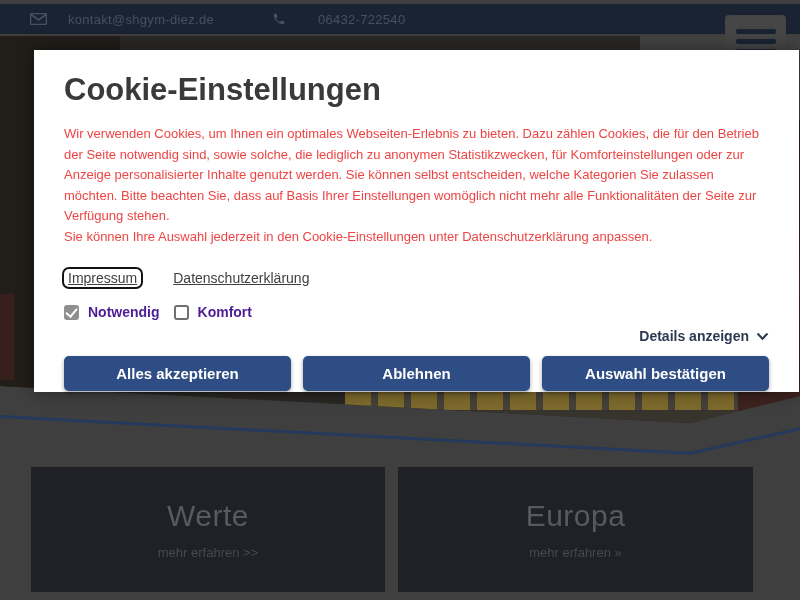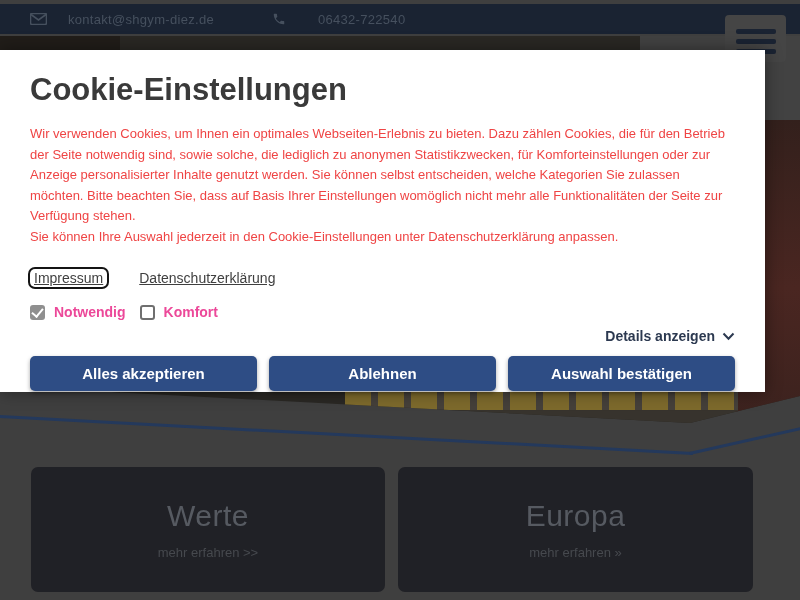--- a/index.html
+++ b/index.html
@@ -28,43 +28,43 @@
   .hero-bld-top{position:absolute;left:345px;top:347px;width:393px;height:9px;background:#6b655a;}
   .hero-bld-win{position:absolute;left:345px;top:356px;width:393px;height:18px;
                 background:repeating-linear-gradient(90deg,#7d6a2c 0 26px,#45403a 26px 33px);}
   .hero-bld-low{position:absolute;left:345px;top:374px;width:393px;height:60px;background:#37332d;}
   .hero-line-a{position:absolute;left:0;top:385px;width:694px;height:3px;background:#24395c;
                transform:rotate(3.05deg);transform-origin:left top;}
   .hero-line-b{position:absolute;left:689px;top:422px;width:118px;height:3px;background:#24395c;
                transform:rotate(-12.6deg);transform-origin:left top;}
 
   .tile{position:absolute;background:#202126;display:flex;flex-direction:column;
-        align-items:center;justify-content:center;text-align:center;border-radius:7px;}
+        align-items:center;justify-content:center;text-align:center;}
   .tile-werte{left:31px;top:437px;width:354px;height:125px;}
   .tile-europa{left:398px;top:437px;width:355px;height:125px;}
   .tile-title{font-size:30px;font-weight:400;color:#565a61;letter-spacing:.5px;}
   .tile-more{margin-top:12px;font-size:13px;color:#46494e;}
 
   
   .hamburger{position:absolute;left:725px;top:15px;width:61px;height:47px;background:#454545;
              border-radius:4px;display:flex;flex-direction:column;align-items:center;
              justify-content:flex-start;padding-top:14px;gap:5px;border:none;cursor:pointer;}
   .hamburger .bar{width:40px;height:5px;background:#1a2332;border-radius:2px;}
 
   
-  .modal{position:absolute;left:0;top:50px;width:765px;height:342px;background:#ffffff;
+  .modal{position:absolute;left:34px;top:50px;width:765px;height:342px;background:#ffffff;
          box-shadow:0 0 16px rgba(0,0,0,.4);}
   .modal-inner{padding:20px 30px 16px;display:flex;flex-direction:column;height:100%;}
   .modal h1{margin:2px 0 0;font-size:31px;line-height:36px;font-weight:700;color:#3a3a3a;}
   .modal p{margin:0;font-size:13px;line-height:20.5px;color:#ef4444;max-width:712px;}
   .modal .p1{margin-top:16px;}
   .links-row{margin-top:22px;display:flex;align-items:center;gap:32px;font-size:14px;}
   .links-row a{color:#3f3f3f;text-decoration:underline;}
   .link-focus{box-shadow:0 0 0 2px #141414;border-radius:5px;padding:1px 4px;}
-  .check-row{margin-top:17px;display:flex;align-items:center;font-size:14px;font-weight:700;color:#ec4899;}
+  .check-row{margin-top:17px;display:flex;align-items:center;font-size:14px;font-weight:700;color:#4c1d95;}
   .cb{width:15px;height:15px;border-radius:3px;flex:none;position:relative;cursor:pointer;}
   .cb-checked{background:#8f8f8f;}
   .cb-checked::after{content:"";position:absolute;left:4px;top:1px;width:5px;height:9px;
                      border:solid #ffffff;border-width:0 2px 2px 0;transform:rotate(40deg);}
   .cb-un{background:#ffffff;border:2px solid #6f6f6f;}
   .cb-label{margin-left:9px;cursor:default;}
   .cb2{margin-left:14px;}
   .details-row{margin-top:8px;display:flex;justify-content:flex-end;align-items:center;
                font-size:14px;font-weight:700;color:#2c3950;cursor:pointer;}
   .details-row svg{margin-left:7px;}

